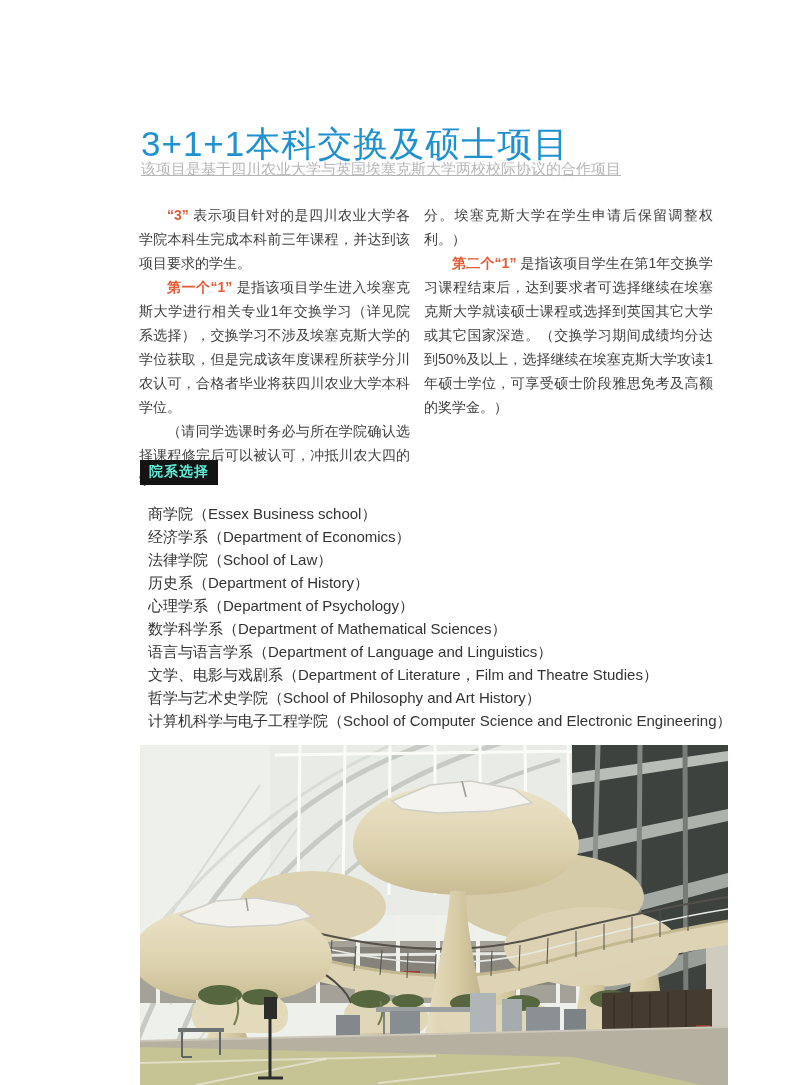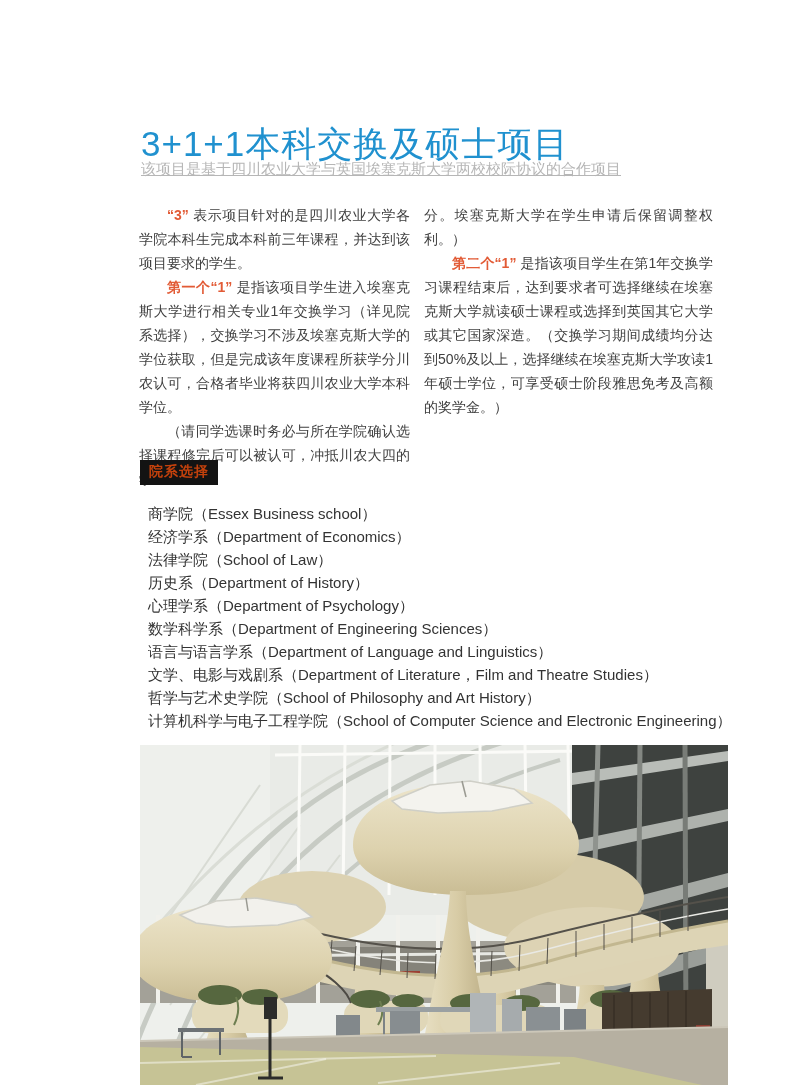--- a/index.html
+++ b/index.html
@@ -22,21 +22,21 @@
     font-size:14px;line-height:24px;color:var(--body-text,#404040);
     text-align:justify;
   }
   .col-left{left:139px;width:271px;}
   .col-right{left:424px;width:289px;}
   .col p{margin:0;text-indent:2em;}
   .col p.no-indent{text-indent:0;}
   .hl{color:var(--accent-orange,#e25b36);font-weight:700;}
   .dept-badge{
     position:absolute;left:140px;top:460px;
-    background:var(--badge-bg,#131313);color:#c2410c;
+    background:var(--badge-bg,#131313);color:#5eead4;
     font-size:14px;font-weight:700;padding:3px 9px 4px 9px;
     letter-spacing:1px;
   }
   .dept-list{
     position:absolute;left:140px;top:494px;width:620px;
     margin:8px;padding:0;list-style:none;
     font-size:15px;line-height:23px;color:#333333;
   }
   .photo-frame{
     position:absolute;left:140px;top:745px;width:588px;height:340px;
@@ -62,21 +62,21 @@
 </div>
 
 <div class="dept-badge">院系选择</div>
 
 <ul class="dept-list">
   <li>商学院（Essex Business school）</li>
   <li>经济学系（Department of Economics）</li>
   <li>法律学院（School of Law）</li>
   <li>历史系（Department of History）</li>
   <li>心理学系（Department of Psychology）</li>
-  <li>数学科学系（Department of Engineering Sciences）</li>
+  <li>数学科学系（Department of Mathematical Sciences）</li>
   <li>语言与语言学系（Department of Language and Linguistics）</li>
   <li>文学、电影与戏剧系（Department of Literature，Film and Theatre Studies）</li>
   <li>哲学与艺术史学院（School of Philosophy and Art History）</li>
   <li>计算机科学与电子工程学院（School of Computer Science and Electronic Engineering）</li>
 </ul>
 
 <div class="photo-frame">
   <svg width="588" height="340" viewBox="0 0 588 340" xmlns="http://www.w3.org/2000/svg">
     <defs>
       <linearGradient id="podGrad" x1="0" y1="0" x2="0" y2="1">

